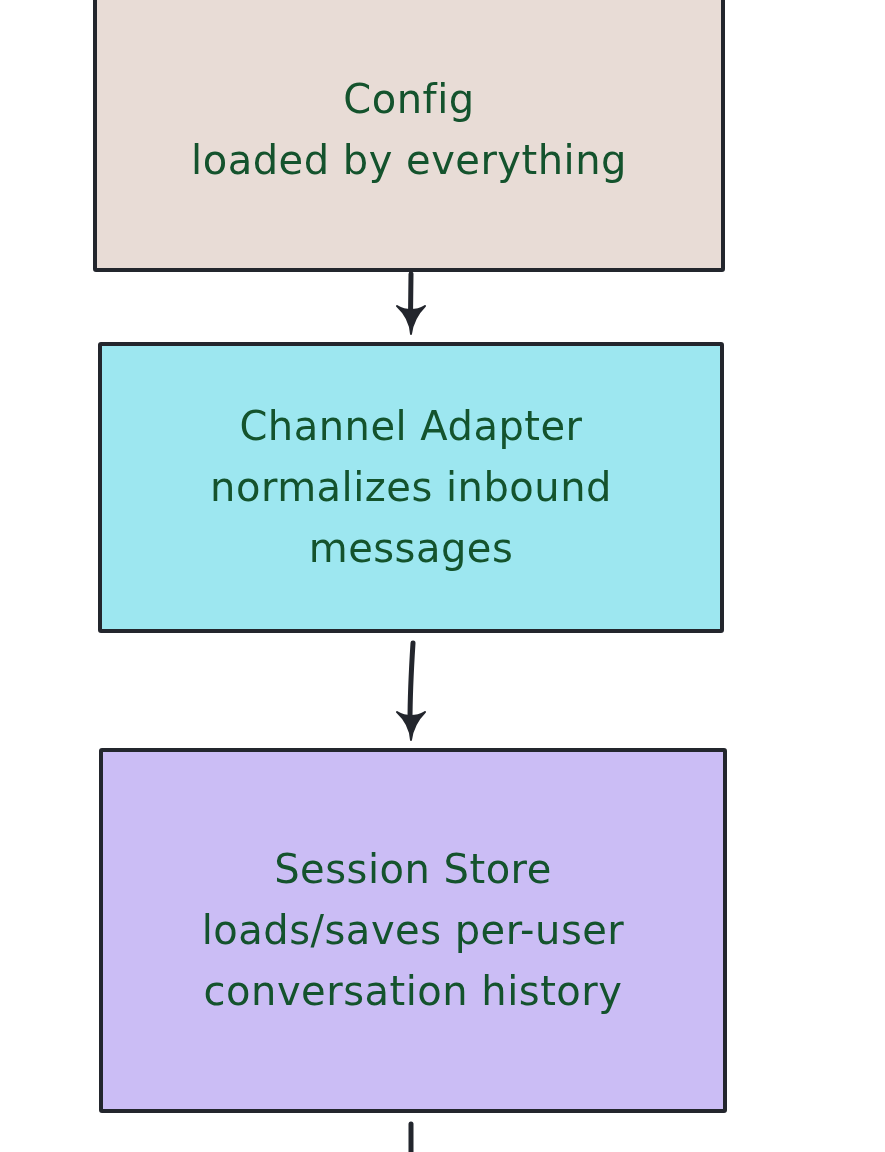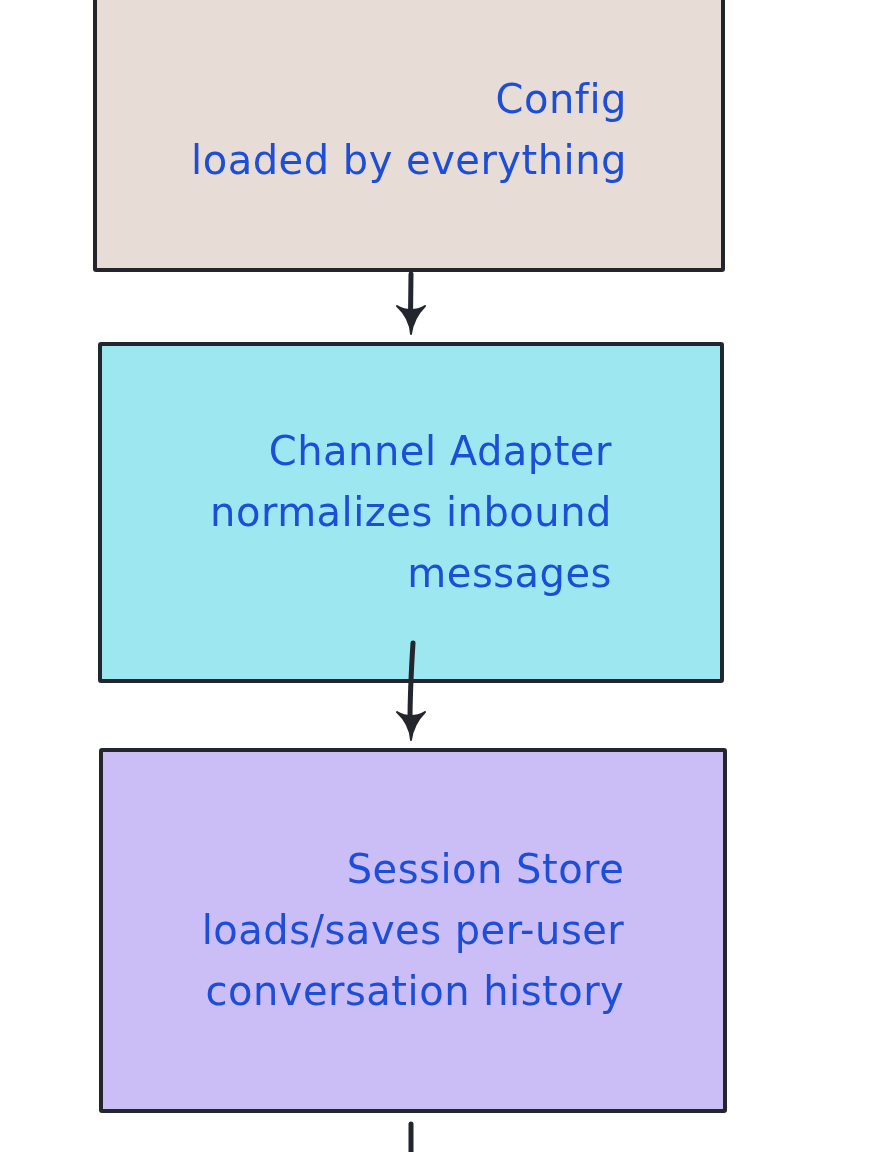--- a/index.html
+++ b/index.html
@@ -19,38 +19,38 @@
     position: absolute;
     box-sizing: border-box;
     border: 4px solid #23262d;
     border-radius: 3px;
     display: flex;
     align-items: center;
     justify-content: center;
   }
   .node-label {
     white-space: pre-line;
-    text-align: right;
+    text-align: center;
     font-size: 40px;
     line-height: 61px;
-    color: #1d4ed8;
+    color: #14532d;
     letter-spacing: 0.5px;
   }
   #node-config {
     left: 93px;
     top: -70px;
     width: 632px;
     height: 342px;
     padding-top: 58px;
   }
   #node-channel-adapter {
     left: 98px;
     top: 342px;
     width: 626px;
-    height: 341px;
+    height: 291px;
   }
   #node-session-store {
     left: 99px;
     top: 748px;
     width: 628px;
     height: 365px;
   }
   .edges-overlay {
     position: absolute;
     left: 0;

